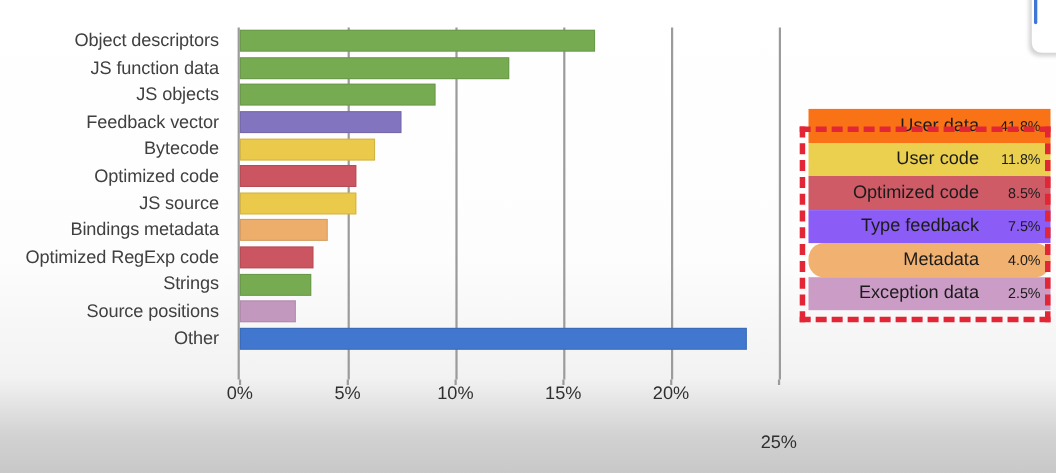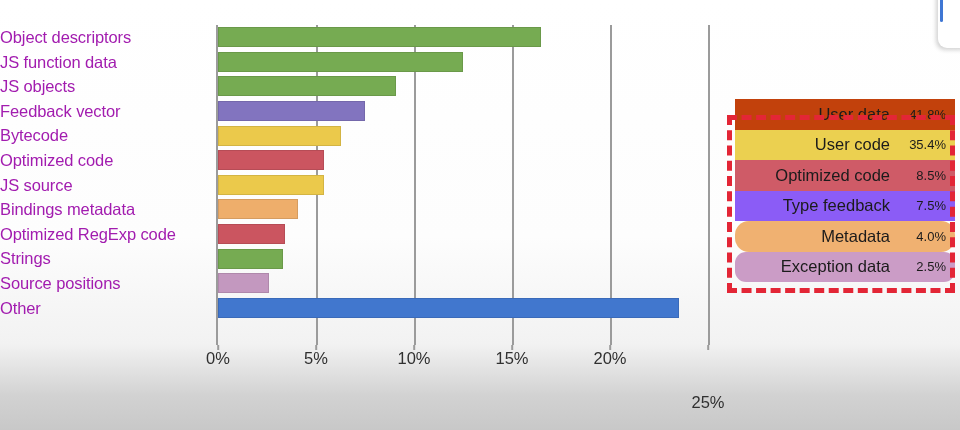--- a/index.html
+++ b/index.html
@@ -46,22 +46,23 @@
   }
   #labels-col {
     position: absolute;
     left: 0;
     top: 25px;
     width: 199px;
   }
   .cat-label {
     height: 24.6px;
     line-height: 24.6px;
+    text-align: right;
     font-size: 16.5px;
-    color: #a21caf;
+    color: #404040;
     white-space: nowrap;
     letter-spacing: -0.1px;
   }
 
   #plot {
     position: absolute;
     left: 218px;
     top: 25px;
     width: 490px;
     height: 320px;
@@ -231,38 +232,38 @@
       <div class="tickmark" style="left: 294px;"></div>
       <div class="xtick" style="left: 294px;">15%</div>
       <div class="tickmark" style="left: 392px;"></div>
       <div class="xtick" style="left: 392px;">20%</div>
       <div class="tickmark" style="left: 490px;"></div>
       <div class="xtick" style="left: 490px; margin-top: 44px;">25%</div>
     </div>
 </div>
 
 <div id="legend">
-    <div class="legend-row" style="background: #c2410c;">
+    <div class="legend-row" style="background: #f97316;">
       <span class="legend-name">User data</span>
       <span class="legend-value">41.8%</span>
     </div>
     <div class="legend-row" style="background: rgb(235, 208, 80);">
       <span class="legend-name">User code</span>
-      <span class="legend-value">35.4%</span>
+      <span class="legend-value">11.8%</span>
     </div>
     <div class="legend-row" style="background: rgb(207, 91, 103);">
       <span class="legend-name">Optimized code</span>
       <span class="legend-value">8.5%</span>
     </div>
     <div class="legend-row" style="background: #8b5cf6;">
       <span class="legend-name">Type feedback</span>
       <span class="legend-value">7.5%</span>
     </div>
     <div class="legend-row" style="background: rgb(240, 177, 113); border-radius: 14px;">
       <span class="legend-name">Metadata</span>
       <span class="legend-value">4.0%</span>
     </div>
-    <div class="legend-row" style="background: rgb(203, 156, 198); border-radius: 11px;">
+    <div class="legend-row" style="background: rgb(203, 156, 198);">
       <span class="legend-name">Exception data</span>
       <span class="legend-value">2.5%</span>
     </div>
   </div>
 <div id="dashed-box" style="border-color: rgb(227, 38, 54);"></div>
 
 </body></html>

